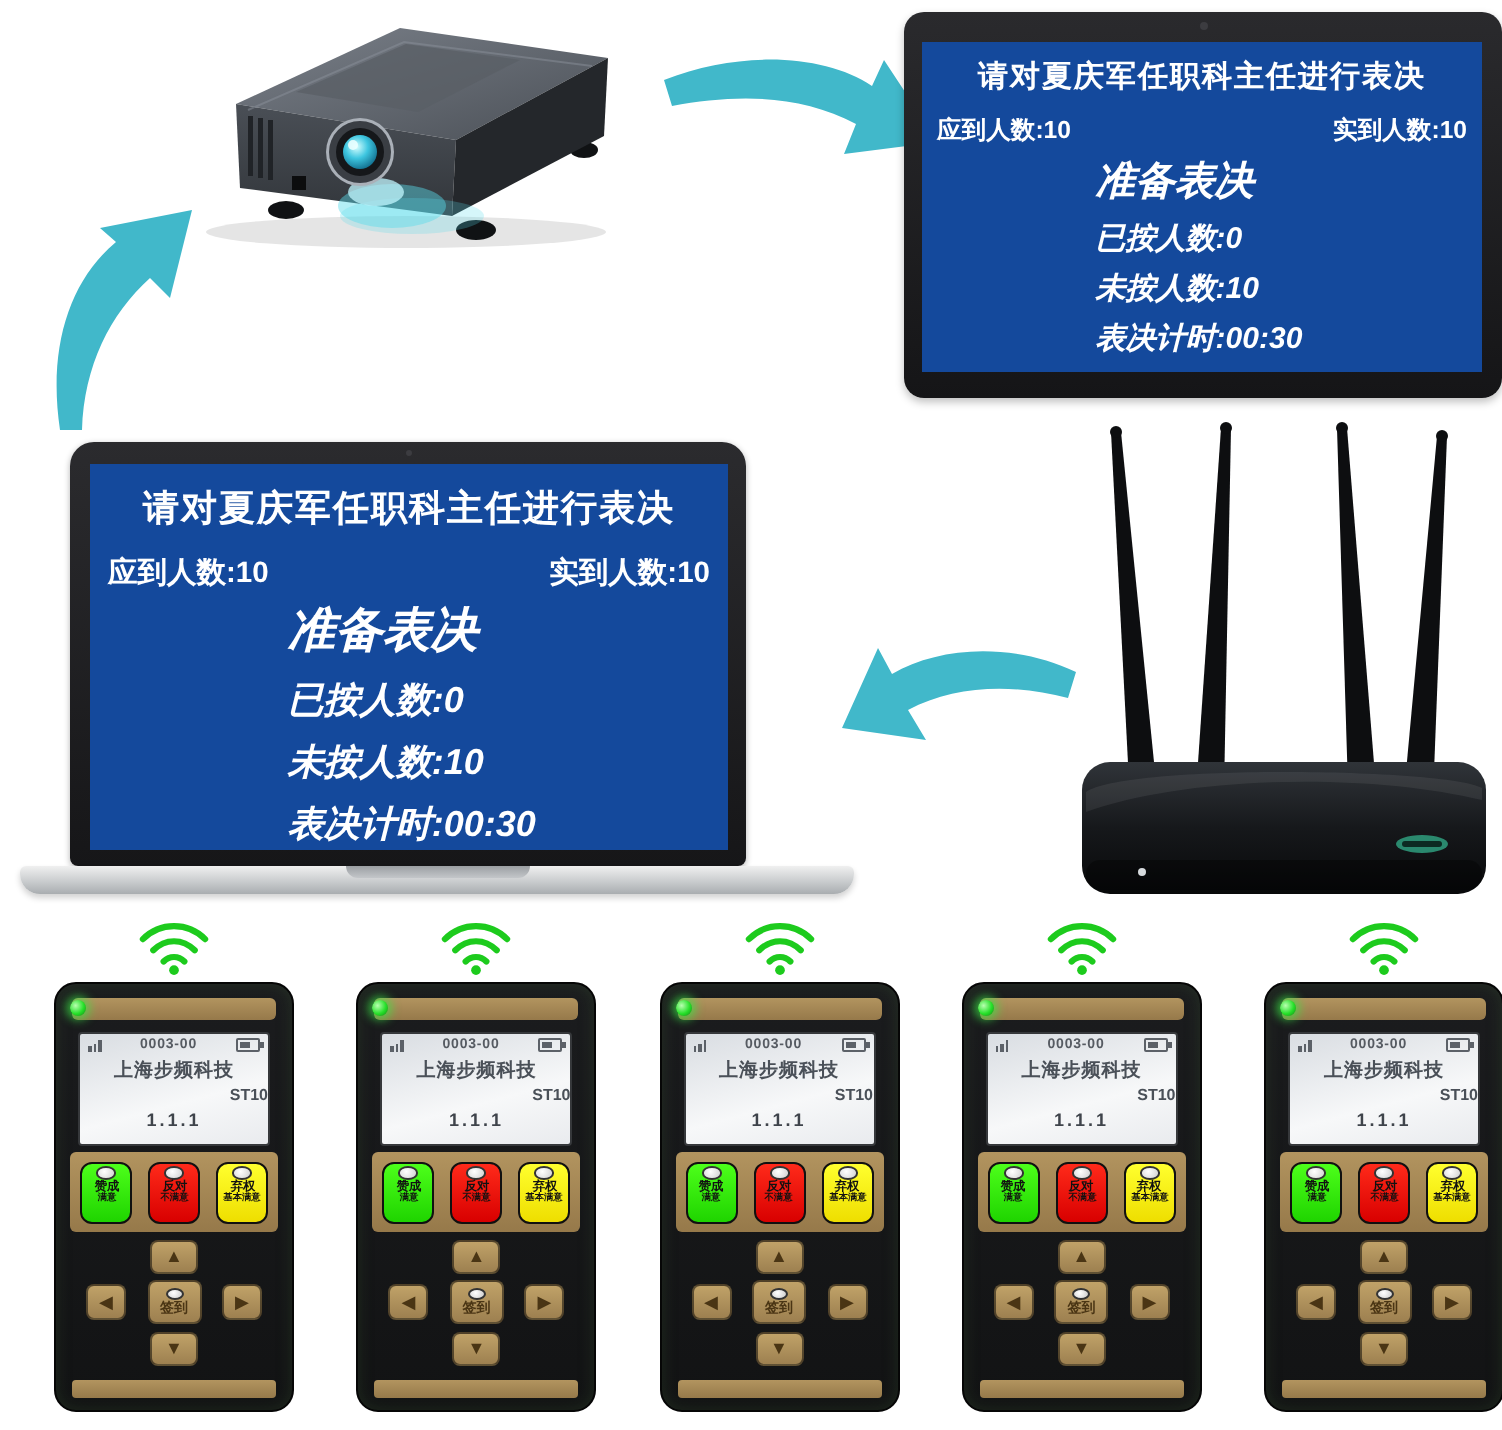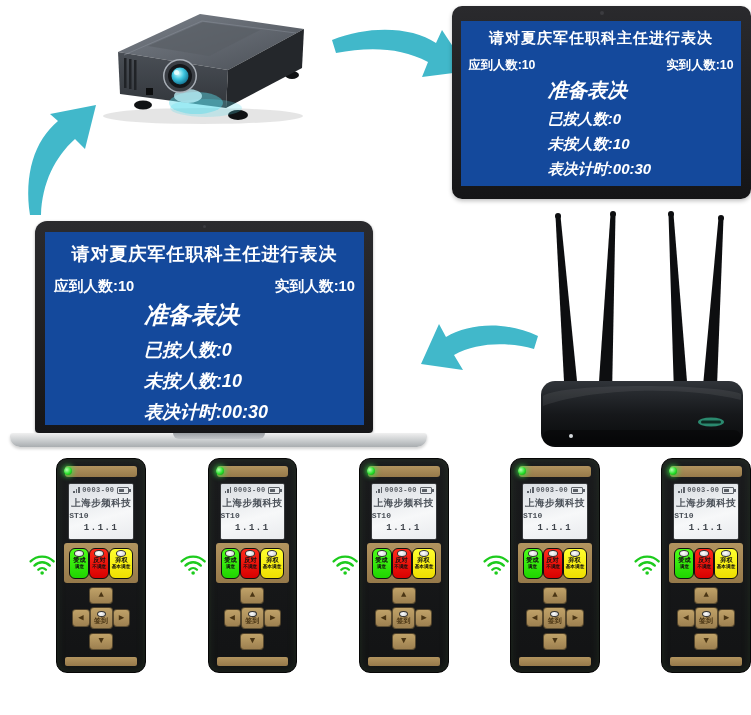--- a/index.html
+++ b/index.html
@@ -30,37 +30,37 @@
   
   .projector{position:absolute;left:88px;top:2px;width:225px;height:125px;}
   .router{position:absolute;left:533px;top:196px;width:218px;height:258px;}
   .arrow{position:absolute;}
   .arrow-a{left:22px;top:103px;width:85px;height:112px;}
   .arrow-b{left:330px;top:20px;width:140px;height:80px;}
   .arrow-c{left:420px;top:318px;width:120px;height:70px;}
 
   
   .devices-row{position:absolute;left:28px;top:458px;width:723px;display:flex;justify-content:space-between;}
-  .device-unit{width:118px;display:flex;align-items:center;font-family:Liberation Mono, monospace;}
+  .device-unit{width:118px;display:flex;flex-direction:column;align-items:center;}
   .wifi{width:38px;height:30px;margin-bottom:3px;}
 
   .keypad{position:relative;width:118px;height:213px;background:linear-gradient(180deg,#1b1c1e,#121314);border:1px solid #060606;border-radius:11px;box-shadow:inset 0 0 8px rgba(70,110,60,.25);}
   .kp-topbar{position:absolute;left:8px;right:8px;top:7px;height:11px;background:linear-gradient(180deg,#b2945f,#96794a);border-radius:3px;}
   .kp-led{position:absolute;left:7px;top:8px;width:8px;height:8px;border-radius:50%;background:radial-gradient(circle at 35% 35%,#b8ffb0,#27e02a 55%,#0a8a10);box-shadow:0 0 5px 2px rgba(60,230,70,.7);}
   .kp-lcd{position:absolute;left:11px;right:11px;top:24px;height:55px;background:linear-gradient(165deg,#d9dde2,#f7f8f9 60%,#e9ebee);border-radius:2px;border:1px solid #36383b;}
   .lcd-status{display:flex;justify-content:space-between;align-items:center;padding:2px 4px 0;}
   .sig{display:inline-flex;align-items:flex-end;gap:1px;height:6px;}
   .sig i{display:block;width:1.5px;background:#5c6168;}
   .sig i:nth-child(1){height:2.5px;}.sig i:nth-child(2){height:4px;}.sig i:nth-child(3){height:6px;}
   .lcd-id{font-size:7px;color:#565b62;letter-spacing:.4px;font-weight:bold;}
   .batt{position:relative;width:10px;height:5px;border:1px solid #5c6168;border-radius:1px;}
   .batt::before{content:"";position:absolute;left:1px;top:1px;bottom:1px;width:5px;background:#5c6168;}
   .batt::after{content:"";position:absolute;right:-3px;top:1px;width:2px;height:3px;background:#5c6168;}
   .lcd-brand{font-size:9.5px;color:#4a5058;text-align:center;margin-top:3px;font-weight:bold;letter-spacing:.5px;}
-  .lcd-model{font-size:8px;color:#4a5058;text-align:left;margin-top:1px;font-weight:bold;}
+  .lcd-model{font-size:8px;color:#4a5058;text-align:right;margin-top:1px;font-weight:bold;}
   .lcd-ver{font-size:9px;color:#3f444b;text-align:center;margin-top:3px;font-weight:bold;letter-spacing:1.5px;}
 
   .kp-panel{position:absolute;left:7px;right:7px;top:84px;height:40px;background:linear-gradient(180deg,#b2945f,#96794a);border-radius:3px;display:flex;justify-content:space-between;align-items:center;padding:0 5px;box-sizing:border-box;}
   .vbtn{width:26px;height:31px;border:1.5px solid #101010;border-radius:6px;display:flex;flex-direction:column;align-items:center;padding:1.5px 0 0;font-family:inherit;font-weight:bold;color:#111;cursor:pointer;line-height:1.05;}
   .vbtn .vled{width:8px;height:4.5px;border:1px solid #333;border-radius:50%;background:radial-gradient(circle at 40% 35%,#fff,#cfcfcf);margin-bottom:1px;}
   .vbtn .l1{font-size:6.5px;transform:scale(.95);white-space:nowrap;}
   .vbtn .l2{font-size:5.5px;transform:scale(.85);white-space:nowrap;}
   .vbtn.green{background:linear-gradient(180deg,#4dff1a,#1fd400);}
   .vbtn.red{background:linear-gradient(180deg,#ff2a1a,#d80000);}
   .vbtn.yellow{background:linear-gradient(180deg,#ffff2e,#eede00);}

